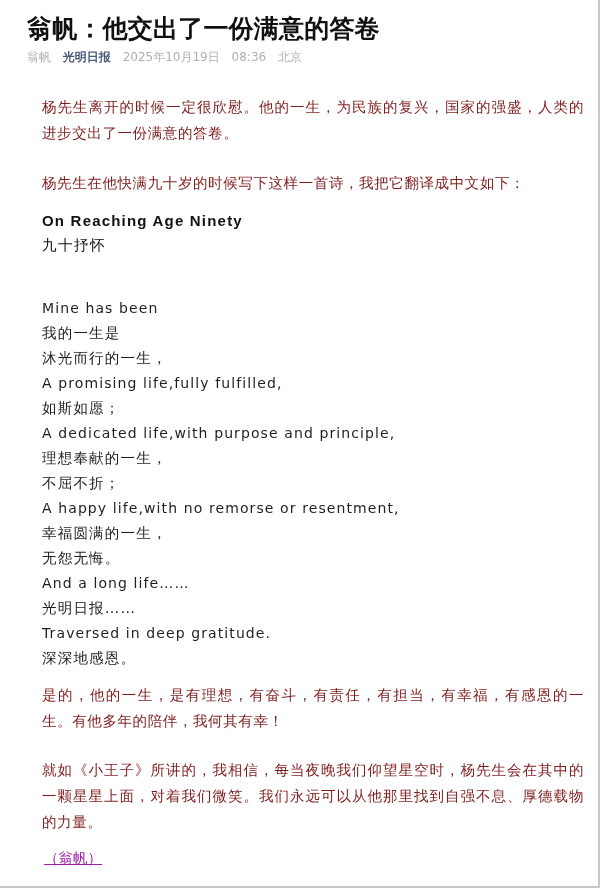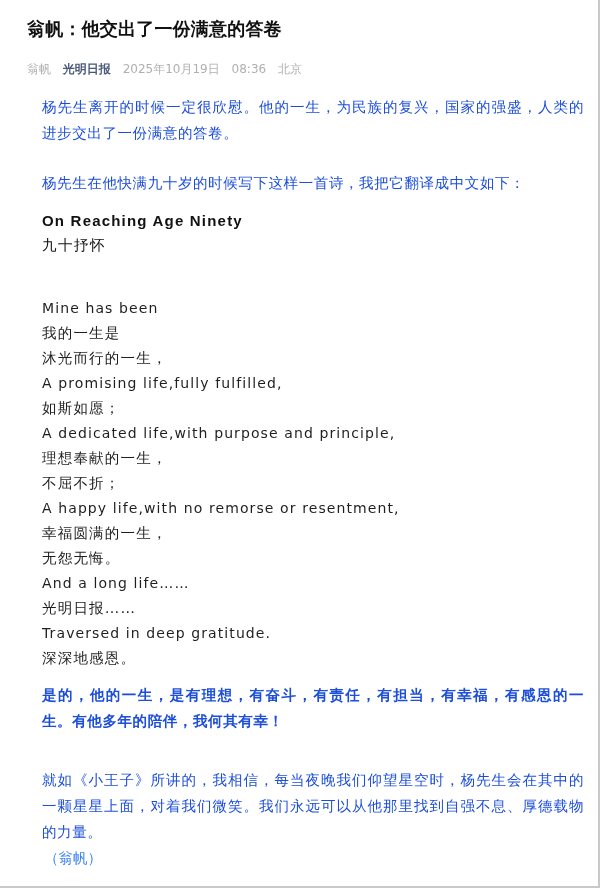--- a/index.html
+++ b/index.html
@@ -19,62 +19,63 @@
       left: 0; top: 0;
       width: 600px; height: 888px;
       border-right: 2px solid #c8c8c8;
       border-bottom: 2px solid #c8c8c8;
       background: #fff;
     }
     .article-title {
       position: absolute;
       left: 27px;
       top: 15px;
-      font-size: 18px;
+      font-size: 25px;
       font-weight: bold;
       color: #111;
       line-height: 28px;
       letter-spacing: 0.2px;
     }
     .meta {
       position: absolute;
       left: 27px;
-      top: 60px;
+      top: 48px;
       font-size: 12px;
       line-height: 18px;
       color: #b0b0b0;
       white-space: nowrap;
     }
     .meta span { margin-right: 8px; }
     .meta .source {
       color: #576b95;
       font-weight: bold;
       color: #4a5a7a;
     }
     .body-text {
       position: absolute;
       left: 42px;
       width: 542px;
       font-size: 14.5px;
       line-height: 26px;
-      color: #1d4ed8;
+      color: #7f1d1d;
       text-align: justify;
       letter-spacing: 0.6px;
     }
     .p1 { top: 94px; }
     .p2 { top: 170px; }
-    .p3 { top: 682px; font-weight: bold; }
-    .p4 { top: 757px; margin-top: 10px; }
+    .p3 { top: 682px; }
+    .p4 { top: 757px; }
     .signature {
       position: absolute;
       left: 44px;
       top: 845px;
       font-size: 14.5px;
       line-height: 26px;
-      color: #3b82f6;
+      color: #a21caf;
+      text-decoration: underline;
     }
     .poem {
       position: absolute;
       left: 42px;
       width: 542px;
       top: 208px;
     }
     .poem-title {
       font-family: "Liberation Sans", sans-serif;
       font-weight: bold;

